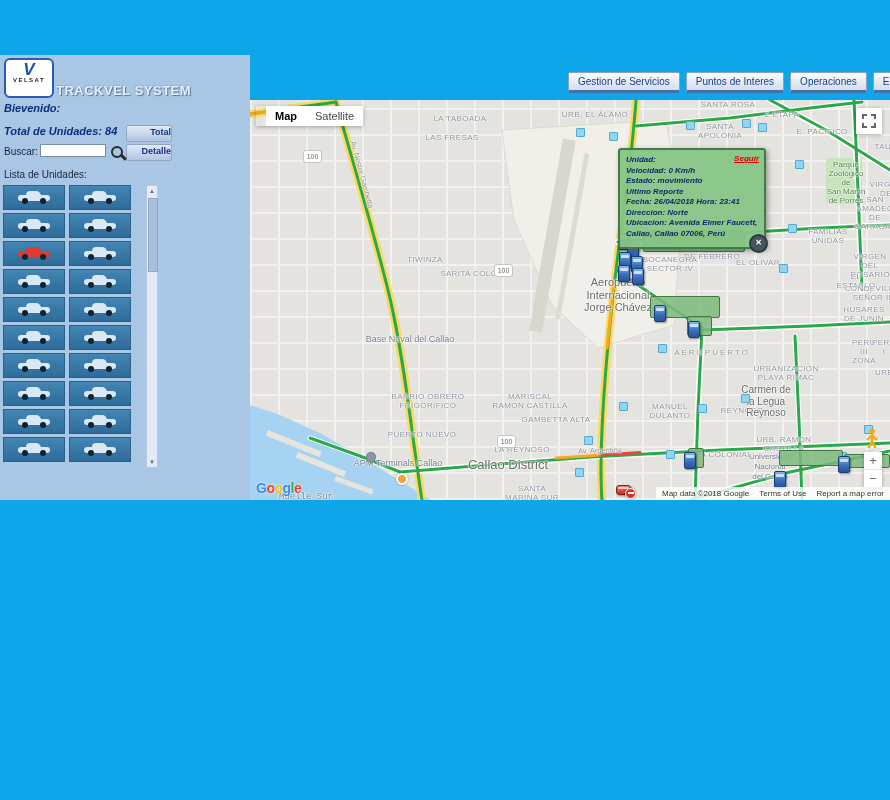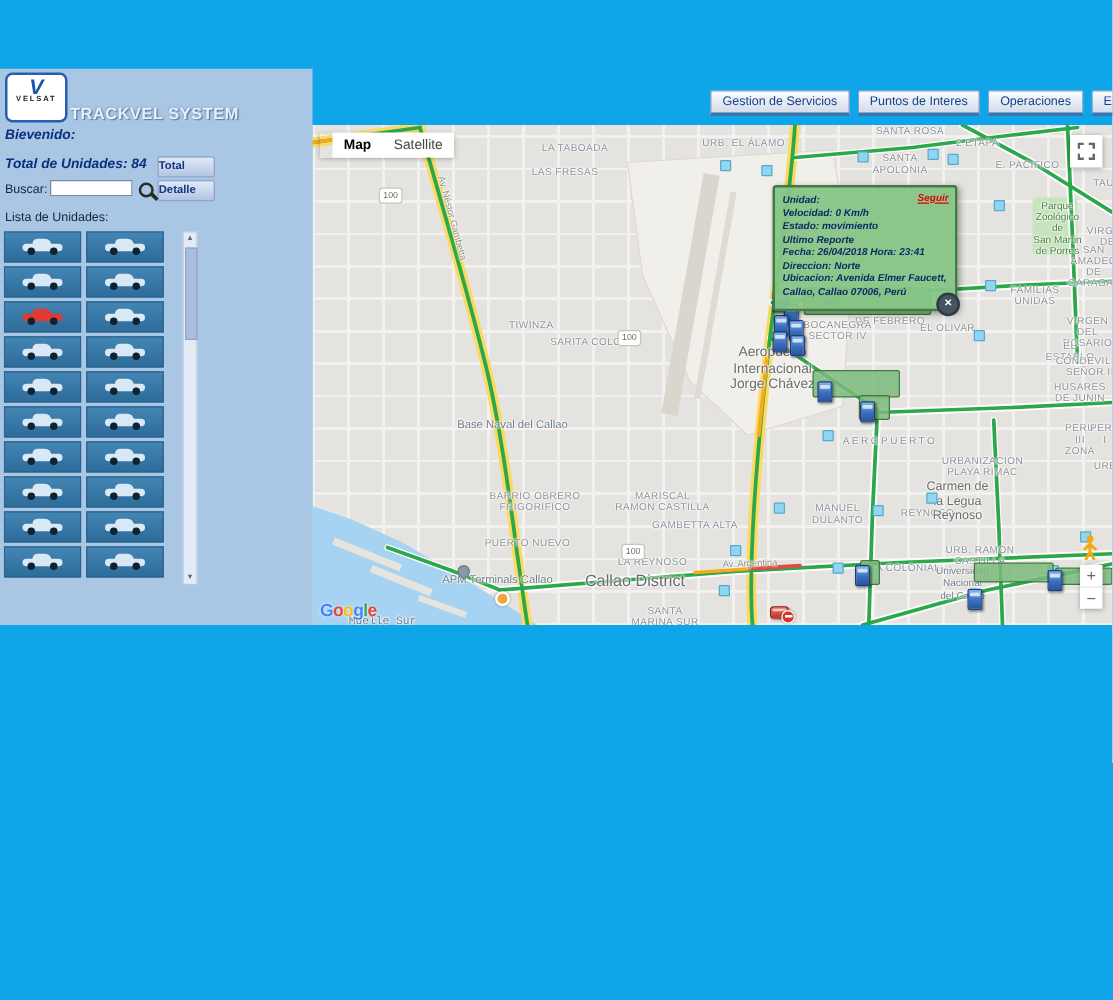--- a/index.html
+++ b/index.html
@@ -18,21 +18,21 @@
         border:2px solid #2a5db0;border-radius:6px;text-align:center;cursor:default;}
   .logo .v{display:block;font-size:17px;line-height:19px;font-weight:bold;font-style:italic;color:#1d52b0;}
   .logo .cap{display:block;font-size:6px;letter-spacing:1.5px;color:#222;font-weight:bold;margin-top:-2px;}
   .systitle{position:absolute;left:56px;top:28px;font-size:13px;font-weight:bold;letter-spacing:.5px;
             color:#e9eff7;text-shadow:1px 1px 1px #53749e,-1px -1px 1px #93b3d8;}
   .sb-italic{position:absolute;font-size:11px;font-weight:bold;font-style:italic;color:#0a2f7d;}
   .welcome{left:4px;top:47px;}
   .totalunits{left:4px;top:70px;}
   .sbtn{position:absolute;width:44px;height:15px;font-size:9px;font-weight:bold;color:#11377f;
         background:linear-gradient(#e2e9f6,#b3c4e2);border:1px solid #8fa6cc;border-radius:2px;
-        text-align:left;line-height:13px;cursor:pointer;}
+        text-align:right;line-height:13px;cursor:pointer;}
   .btn-total{left:126px;top:70px;}
   .btn-detalle{left:126px;top:89px;}
   .smalllabel{position:absolute;font-size:10px;color:#16243a;}
   .buscar-label{left:4px;top:91px;}
   .list-label{left:4px;top:114px;}
   .search-input{position:absolute;left:40px;top:89px;width:66px;height:13px;border:1px solid #7a8aa0;
                 font-size:9px;padding:0 2px;background:#fff;box-sizing:border-box;}
   .mag{position:absolute;left:110px;top:90px;width:16px;height:16px;cursor:pointer;}
   .mag::before{content:"";position:absolute;left:1px;top:1px;width:8px;height:8px;border:2px solid #2a2a2a;border-radius:50%;}
   .mag::after{content:"";position:absolute;right:2px;bottom:0;width:2.5px;height:7px;background:#2a2a2a;transform:rotate(-45deg);}
@@ -491,15 +491,20 @@
     </div>
     <div class="zoomctrl">
       <div class="zoombtn">+</div>
       <div class="zoombtn">−</div>
     </div>
 
     <div class="googlelogo">
       <span style="color:#4285F4">G</span><span style="color:#EA4335">o</span><span style="color:#FBBC05">o</span><span style="color:#4285F4">g</span><span style="color:#34A853">l</span><span style="color:#EA4335">e</span>
     </div>
 
+    <div class="attrib">
+      <span>Map data ©2018 Google</span>
+      <span>Terms of Use</span>
+      <span>Report a map error</span>
+    </div>
   </div>
 
 </div>
 
 </body></html>

